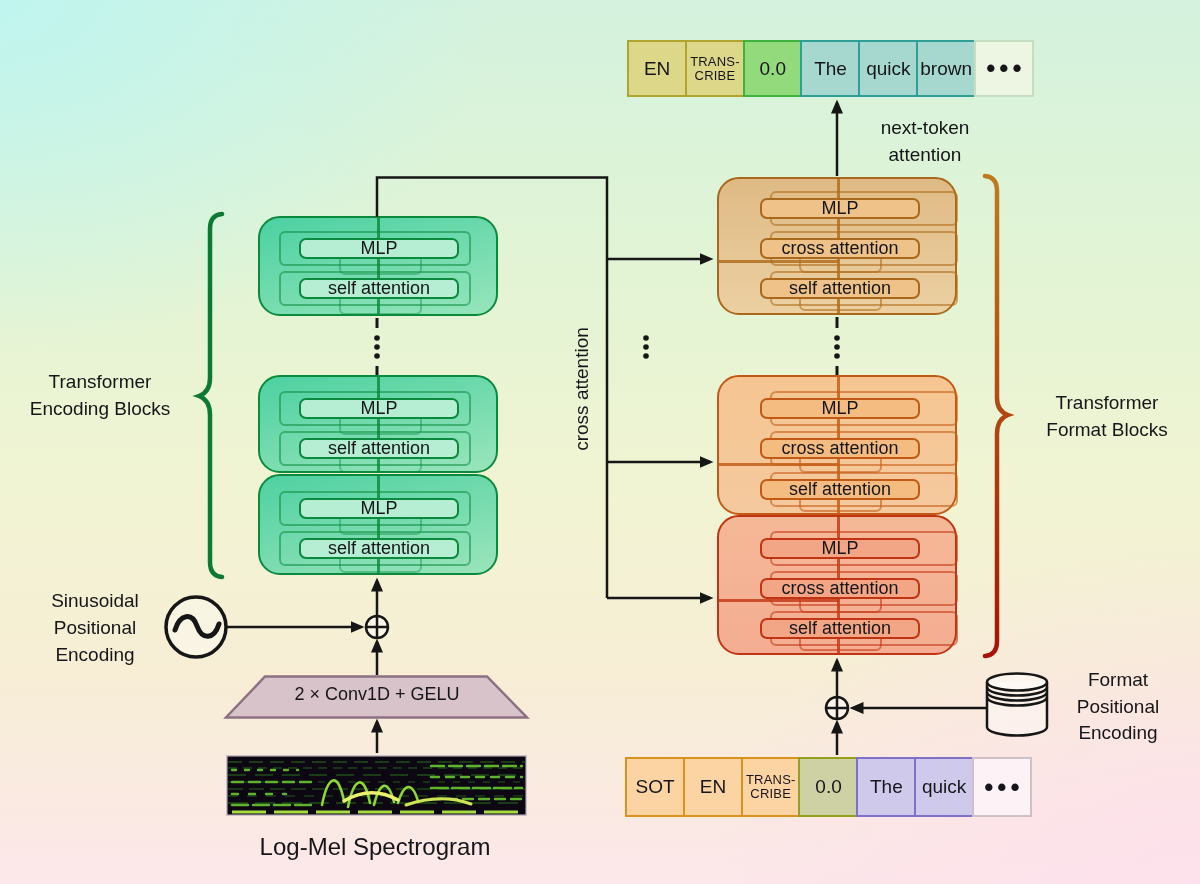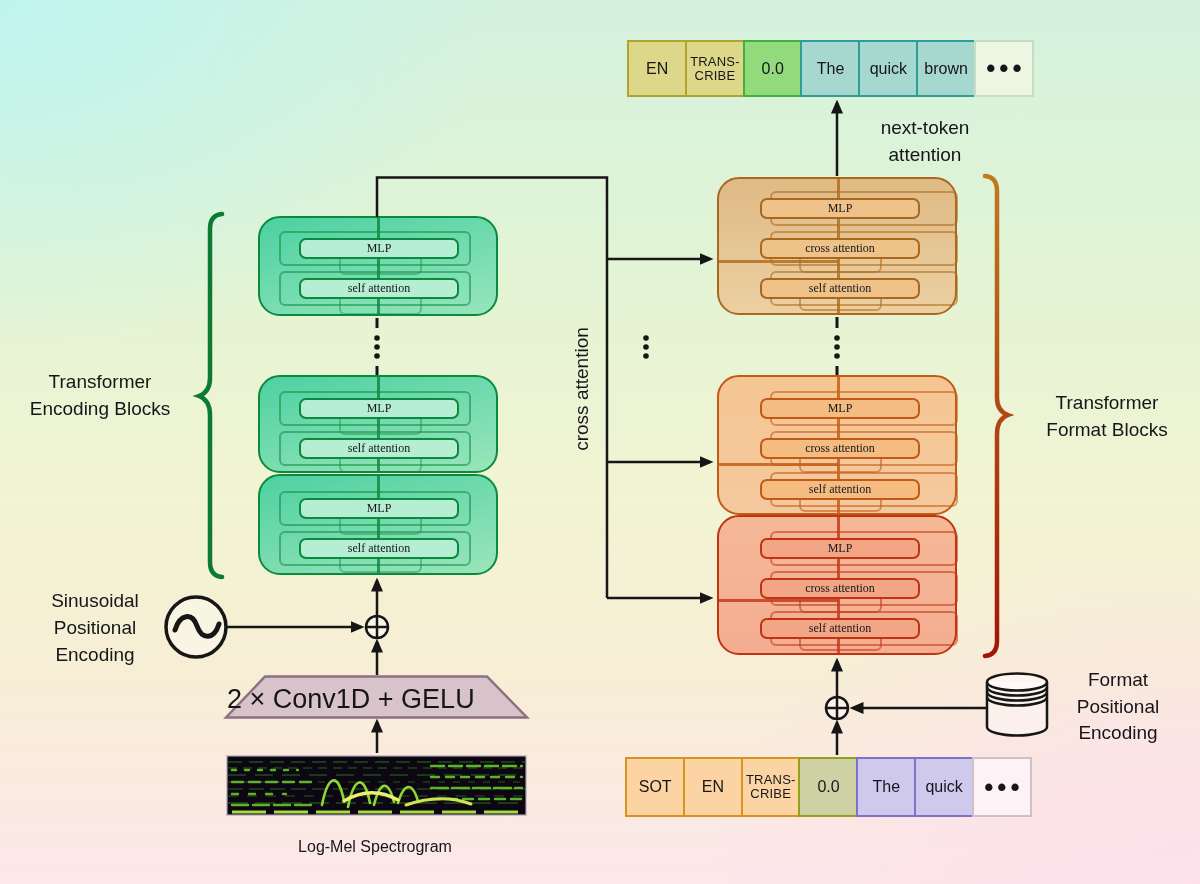--- a/index.html
+++ b/index.html
@@ -5,39 +5,39 @@
   html,body{margin:0;padding:0;}
   body{font-family:"Liberation Sans",sans-serif;color:#16161a;}
   #canvas{position:relative;width:1200px;height:884px;overflow:hidden;
     background:
       radial-gradient(ellipse 900px 640px at 0% 0%, rgba(190,245,240,0.95), rgba(190,245,240,0) 55%),
       radial-gradient(ellipse 900px 620px at 100% 100%, rgba(253,224,235,0.95), rgba(253,224,235,0) 55%),
       linear-gradient(180deg,#d4f2de 0%,#e3f4d4 32%,#f1f4d3 55%,#f7eed5 76%,#fce7ea 100%);}
   
   .token-row{position:absolute;display:flex;}
   .tok{width:60.3px;box-sizing:border-box;border:2.5px solid;display:flex;align-items:center;justify-content:center;
-       font-size:16px;margin-right:-2.5px;position:relative;}
+       font-size:19px;margin-right:-2.5px;position:relative;}
   .tok:last-child{margin-right:0;}
   .tok.small{font-size:13px;line-height:14px;text-align:center;letter-spacing:0.2px;}
   .tok.dots{font-size:26px;font-weight:bold;letter-spacing:4px;padding-left:4px;}
   .row-top .tok{height:57px;}
   .row-bottom .tok{height:60px;}
   .tok-olive{background:#ddd78a;border-color:#b1a42e;}
   .tok-green{background:#93da7d;border-color:#3fb23c;}
   .tok-teal{background:#a7d8cf;border-color:#2f9e97;}
   .tok-faintg{background:#ecf6e2;border-color:#c6ddc0;}
   .tok-orange{background:#fcd4a3;border-color:#d8921e;}
   .tok-oliveg{background:#ced1a3;border-color:#94a01c;}
   .tok-lav{background:#cfc9ec;border-color:#7d72c6;}
   .tok-faintp{background:#fdf2f5;border-color:#cfc0c5;}
   
   .block{position:absolute;width:240px;border-radius:22px;box-sizing:border-box;z-index:1;}
   .enc{border:2.5px solid #0b8a3e;background:linear-gradient(165deg,rgba(56,204,154,0.88),rgba(121,223,178,0.72));}
   .ibox{position:absolute;width:160px;height:21px;border-radius:7px;display:flex;align-items:center;justify-content:center;
-        font-size:12px;box-sizing:border-box;z-index:3;font-family:Liberation Serif, serif;}
+        font-size:18px;box-sizing:border-box;z-index:3;}
   .enc .ibox{left:39px;background:#b5eed3;border:2px solid #0b8a3e;}
   .skip,.loop{position:absolute;border-radius:6px;box-sizing:border-box;z-index:2;}
   .enc .skip{border:2px solid rgba(12,140,62,0.55);}
   .enc .loop{border:2px solid rgba(12,140,62,0.42);}
   .centerline{position:absolute;top:0;bottom:0;width:2.5px;z-index:1;}
   .enc .centerline{left:117px;background:rgba(10,135,58,0.8);}
   .dec{border:2.5px solid var(--bc);}
   .dec .ibox{left:41px;background:var(--ibg);border:2px solid var(--bc);}
   .dec .skip{border:2px solid var(--skc);}
   .dec .loop{border:2px solid var(--skc);}
@@ -49,21 +49,21 @@
          background:linear-gradient(180deg,#f5c692,#f5c99e);}
   .dec-c{--bc:#c03413;--ibg:#f2a685;--skc:rgba(196,60,25,0.6);--clc:rgba(196,60,25,0.85);
          background:linear-gradient(180deg,#f5b897,#f4ad92);}
   
   .lbl{position:absolute;font-size:19px;line-height:27px;text-align:center;z-index:6;}
   .lbl.la{text-align:center;}
   .vlabel{position:absolute;width:180px;height:26px;font-size:19px;text-align:center;
           transform:rotate(-90deg);z-index:6;}
   #overlay{position:absolute;left:0;top:0;z-index:5;pointer-events:none;}
   #spectro{position:absolute;left:226px;top:755px;z-index:2;line-height:0;}
-  .conv-text{position:absolute;left:227px;top:684px;width:300px;font-size:27px;z-index:6;}
+  .conv-text{position:absolute;left:227px;top:684px;width:300px;text-align:center;font-size:18px;z-index:6;}
 </style>
 </head>
 <body>
 
 <div id="canvas">
 
   <div class="token-row row-top" style="left:627px;top:40px;">
     <div class="tok tok-olive">
         <span>EN</span>
       </div>
@@ -195,21 +195,21 @@
   <div class="vlabel" style="left:494px;top:376px;">
     <span>cross attention</span>
   </div>
   <div class="lbl" style="left:15px;top:587px;width:160px;">
     <span>Sinusoidal</span><br><span>Positional</span><br><span>Encoding</span>
   </div>
   <div class="lbl" style="left:1052px;top:667px;width:132px;line-height:26.5px;">
     <span>Format</span><br><span>Positional</span><br><span>Encoding</span>
   </div>
   <div class="conv-text"><span>2 × Conv1D + GELU</span></div>
-  <div class="lbl" style="left:175px;top:833px;width:400px;font-size:16px;">
+  <div class="lbl" style="left:175px;top:833px;width:400px;font-size:24px;">
     <span>Log-Mel Spectrogram</span>
   </div>
 
   <div id="spectro">
     <svg width="301" height="61" viewBox="0 0 301 61">
       <rect width="301" height="61" fill="#0c0713"></rect>
       <g stroke="#1d4a17" stroke-width="2">
         <line x1="2" y1="7" x2="299" y2="7" stroke-dasharray="14 7" opacity="0.8"></line>
         <line x1="2" y1="13" x2="299" y2="13" stroke-dasharray="9 6" opacity="0.7"></line>
         <line x1="2" y1="20" x2="299" y2="20" stroke-dasharray="18 9" opacity="0.8"></line>

